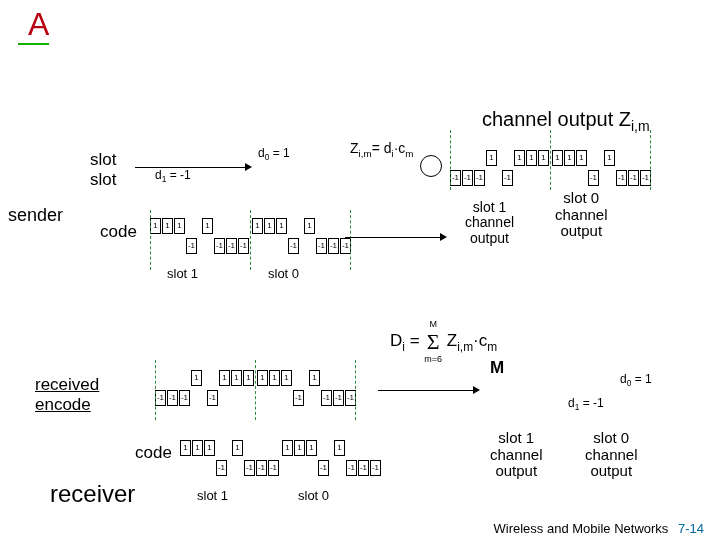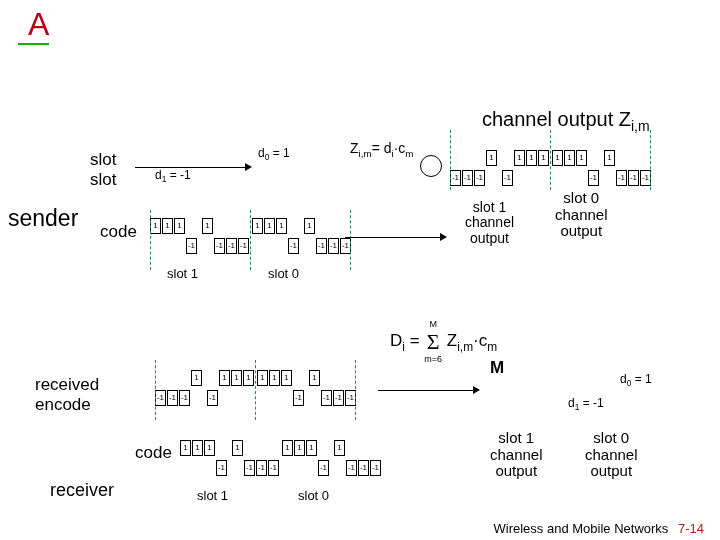--- a/index.html
+++ b/index.html
@@ -12,28 +12,28 @@
   }
   .title {
     font-size: 32px;
     padding: 6px 10px 0 18px;
     display: flex; align-items: baseline;
     font-weight: 400;
   }
   .title .t1 { color: #000; border-bottom: 2px solid #18b000; }
   .title .t2 { color: #b80012; border-bottom: 2px solid #18b000; padding-left: 10px; }
   .stage { position: absolute; font-size: 14px; }
-  .lbl-sender { left: 8px; top: 205px; font-size: 23px; }
+  .lbl-sender { left: 8px; top: 205px; font-size: 18px; }
   .lbl-databits { left: 90px; top: 150px; font-size: 17px; text-align: left; }
   .lbl-databits span { display: block; }
   .lbl-code1 { left: 100px; top: 222px; font-size: 17px; }
   .lbl-received { left: 35px; top: 375px; font-size: 17px; }
-  .lbl-received span { display: block; }
+  .lbl-received span { display: block; text-decoration: underline; }
   .lbl-code2 { left: 135px; top: 443px; font-size: 17px; }
-  .lbl-receiver { left: 50px; top: 480px; font-size: 18px; }
+  .lbl-receiver { left: 50px; top: 480px; font-size: 24px; }
   .lbl-channel { left: 470px; top: 108px; font-size: 20px; margin-left: 12px; }
   .lbl-zim { left: 350px; top: 140px; font-size: 14px; }
   .lbl-d0 { left: 258px; top: 146px; font-size: 12px; }
   .lbl-d1 { left: 155px; top: 168px; font-size: 12px; }
   .lbl-slot1-a { left: 167px; top: 266px; font-size: 13px; }
   .lbl-slot0-a { left: 268px; top: 266px; font-size: 13px; }
   .lbl-s1o-a { left: 465px; top: 200px; font-size: 14px; text-align: center; line-height: 1.1; }
   .lbl-s0o-a { left: 555px; top: 190px; font-size: 15px; text-align: center; line-height: 1.1; }
   .lbl-slot1-b { left: 197px; top: 488px; font-size: 13px; }
   .lbl-slot0-b { left: 298px; top: 488px; font-size: 13px; }
@@ -75,21 +75,21 @@
   .vdash {
     position: absolute; width: 0; border-left: 1px dashed #2a8a3a;
     height: 60px;
   }
 
   
   .footer {
     position: absolute; right: 16px; bottom: 4px;
     font-size: 13px;
   }
-  .footer .pg { color: #b91c1c; padding-left: 6px; text-align: right; }
+  .footer .pg { color: #0369a1; padding-left: 6px; text-align: right; }
 
   
   .hline { position: absolute; height: 1px; background: #000; }
   .arrow-r::after {
     content: ""; position: absolute; right: -6px; top: -4px;
     border: 4px solid transparent; border-left: 7px solid #000;
   }
 
   
   .sigma { font-size: 22px; font-family: 'Times New Roman', serif; }

